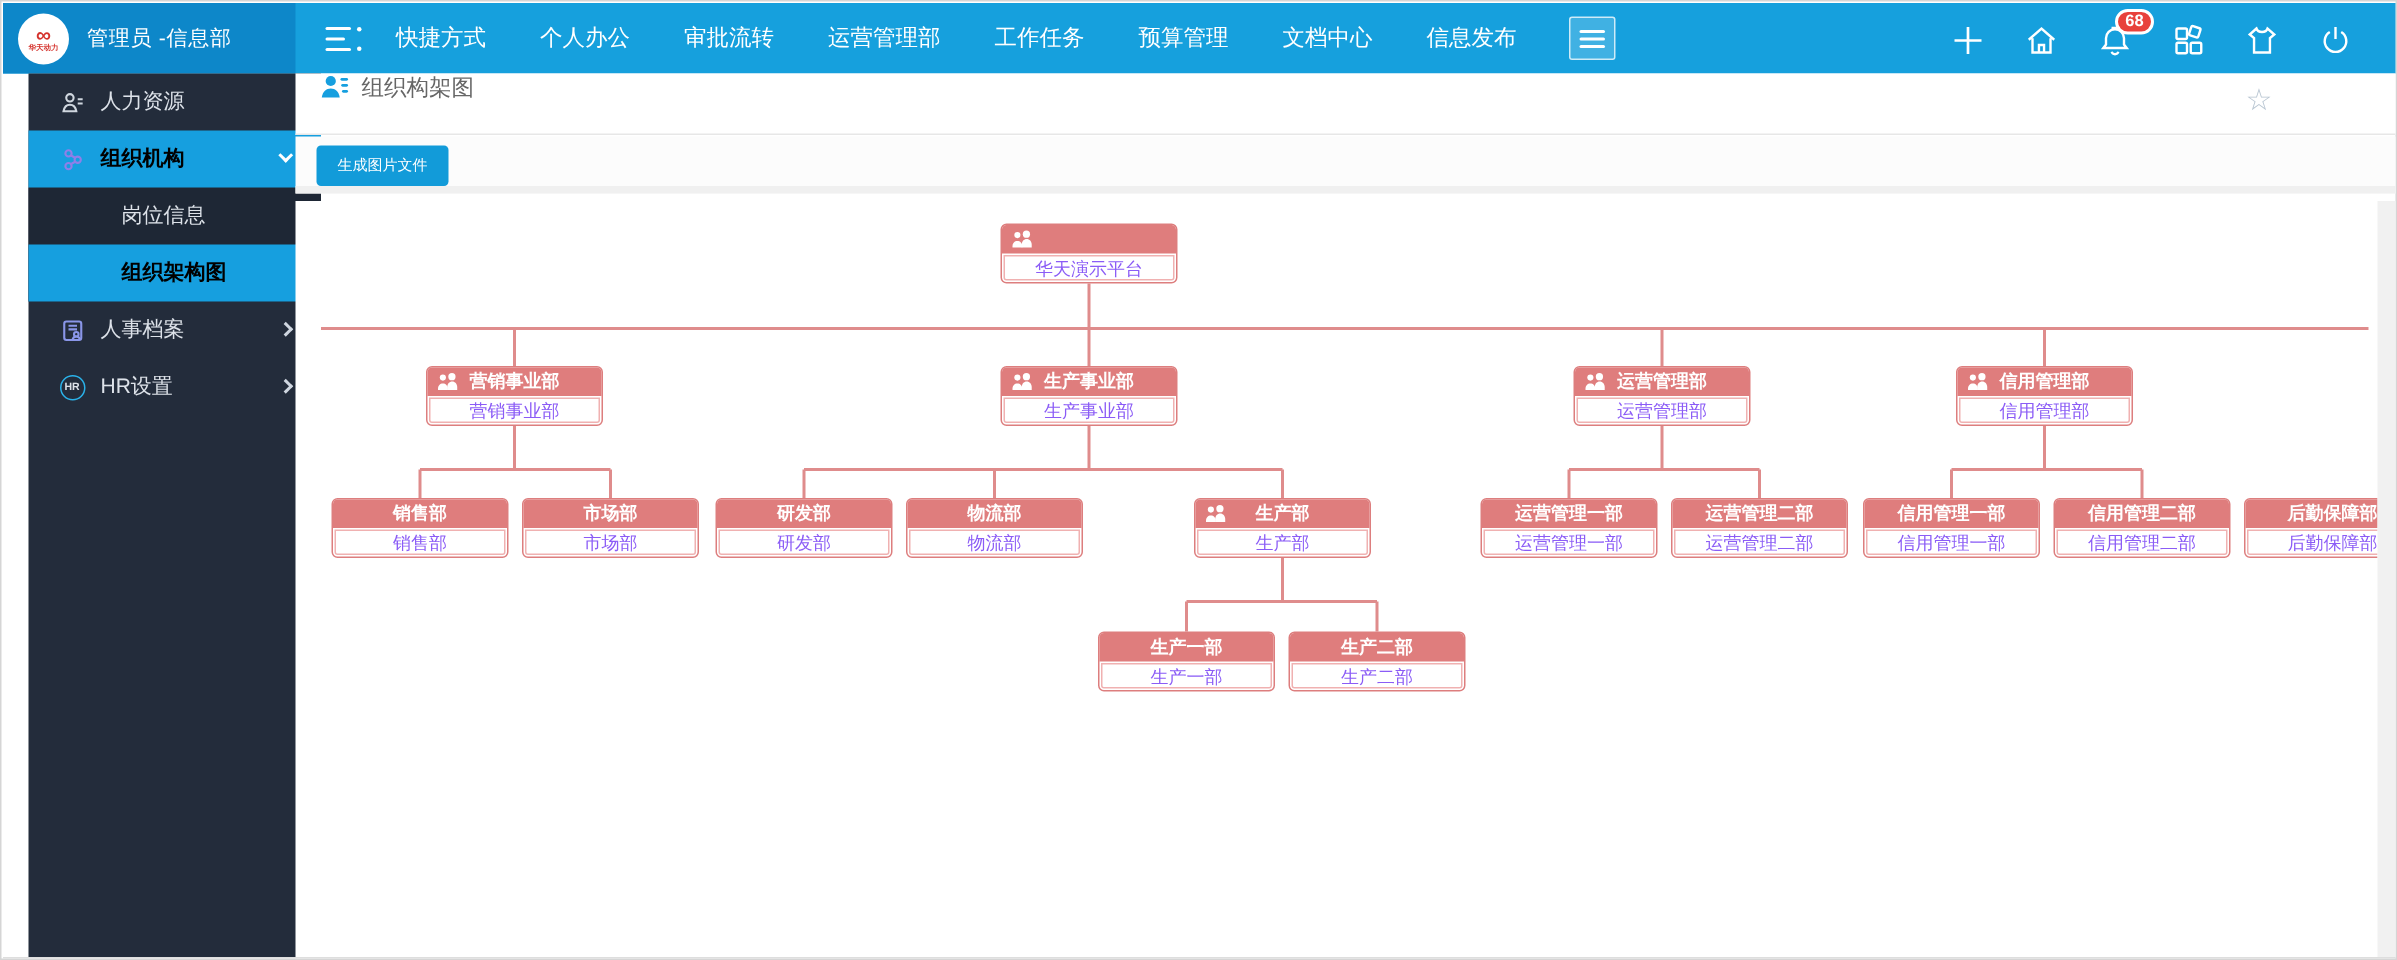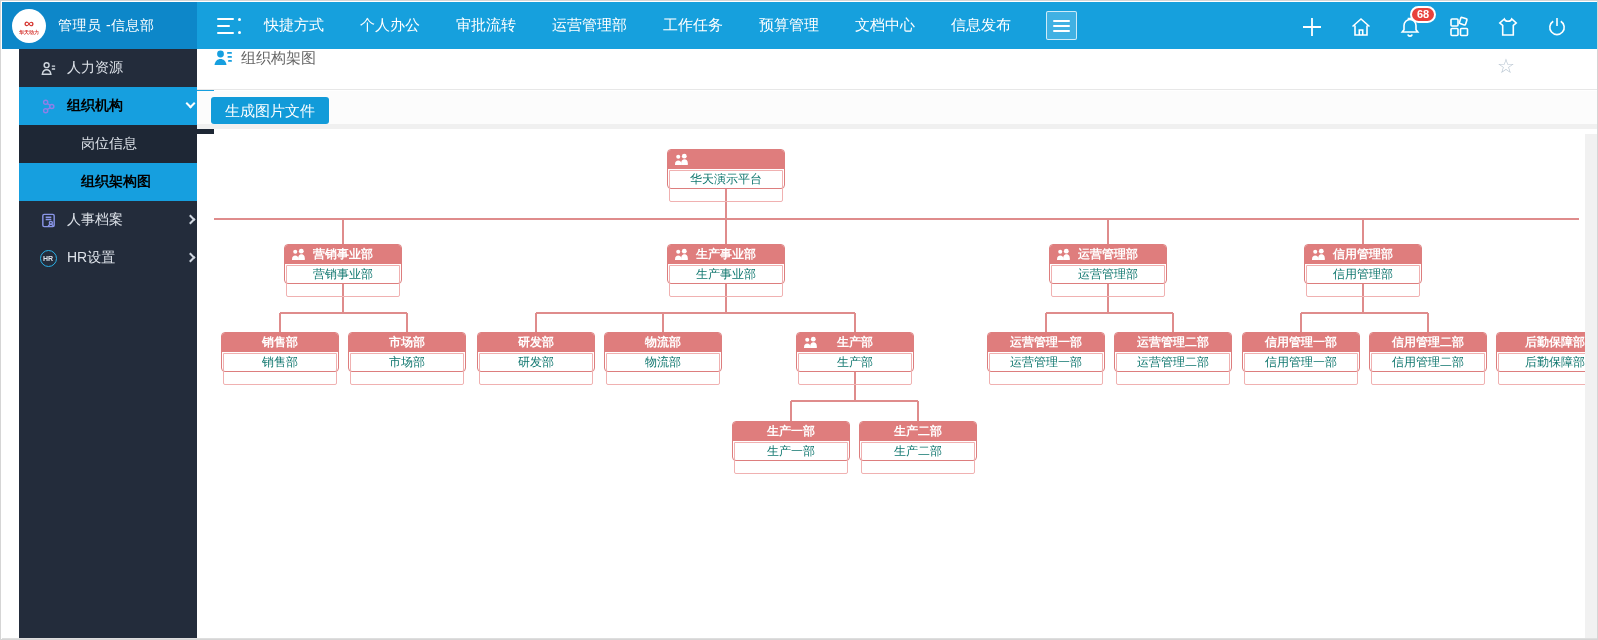--- a/index.html
+++ b/index.html
@@ -41,32 +41,32 @@
   .chev.down { transform:rotate(45deg); top:13px; border-color:#fff; }
   .chev.right { transform:rotate(-45deg); top:15px; }
   .hr-circ { width:17px; height:17px; border:1.5px solid #2ab1e8; border-radius:50%; color:#dde2e9; font-size:7px; font-weight:bold; display:flex; align-items:center; justify-content:center; }
 
   
   .crumb-bar { position:absolute; left:196px; top:48px; width:1401px; height:41px; background:#fff; border-bottom:1px solid #e7e7e7; display:flex; align-items:flex-start; }
   .crumb-ic { margin-left:16px; margin-right:8px; display:flex; }
   .crumb-title { color:#666; font-size:15px; }
   .fav-star { position:absolute; left:1300px; top:5px; color:#b9c6d2; font-size:20px; cursor:pointer; }
   .toolbar { position:absolute; left:196px; top:90px; width:1401px; height:38px; background:#fcfcfc; border-bottom:5px solid #f0f0f0; }
-  .gen-btn { position:absolute; left:14px; top:6px; height:27px; padding:0 14px; background:#129bd9; color:#fff; font-size:15px; border:none; border-radius:3px; cursor:pointer; line-height:27px; }
+  .gen-btn { position:absolute; left:14px; top:6px; height:27px; padding:0 14px; background:#129bd9; color:#fff; font-size:10px; border:none; border-radius:3px; cursor:pointer; line-height:27px; }
 
   
   .chart-area { position:absolute; left:196px; top:133px; width:1388px; height:504px; background:#fff; overflow:hidden; }
   .edge-right { position:absolute; left:1584px; top:133px; width:13px; height:504px; background:#f1f1f1; }
   .edge-bottom { position:absolute; left:1px; top:637px; width:1596px; height:2px; background:#dedede; }
   .connectors { position:absolute; left:0; top:0; }
   .node { position:absolute; width:118px; height:40px; background:#fff; border:1px solid #dd7e7e; border-radius:4px; cursor:pointer; }
   .node-header { position:relative; height:19px; background:#df7d7d; border-radius:3px 3px 0 0; display:flex; align-items:center; justify-content:center; }
   .node-title { color:#fff; font-size:12px; font-weight:bold; }
   .node-icon { position:absolute; left:6px; top:3px; display:flex; }
-  .node-body { height:32px; margin:1px; border:1px solid #f0b1b1; border-radius:0 0 2px 2px; color:#0f766e; font-size:12px; text-align:center; line-height:16px; overflow:hidden; white-space:nowrap; }
+  .node-body { height:17px; margin:1px; border:1px solid #f0b1b1; border-radius:0 0 2px 2px; color:#8b5cf6; font-size:12px; text-align:center; line-height:16px; overflow:hidden; white-space:nowrap; }
 </style>
 </head>
 <body>
 
 <div class="page">
 
   <div class="topbar">
     <div class="topbar-left">
       <div class="logo-badge">
         <span class="logo-inf">∞</span>

